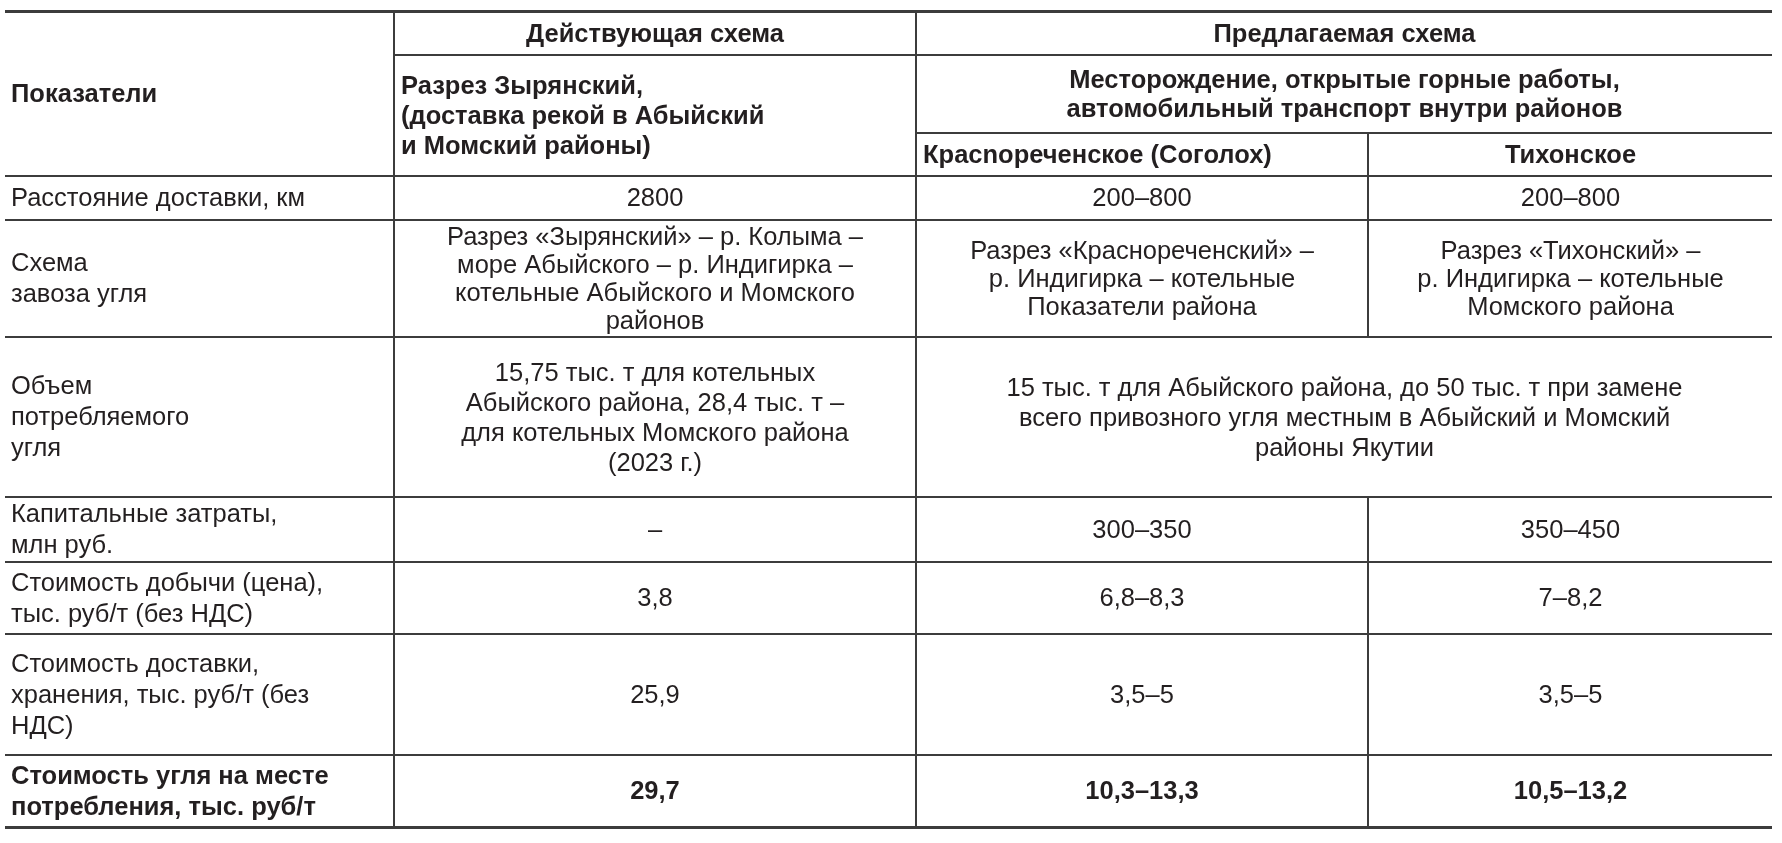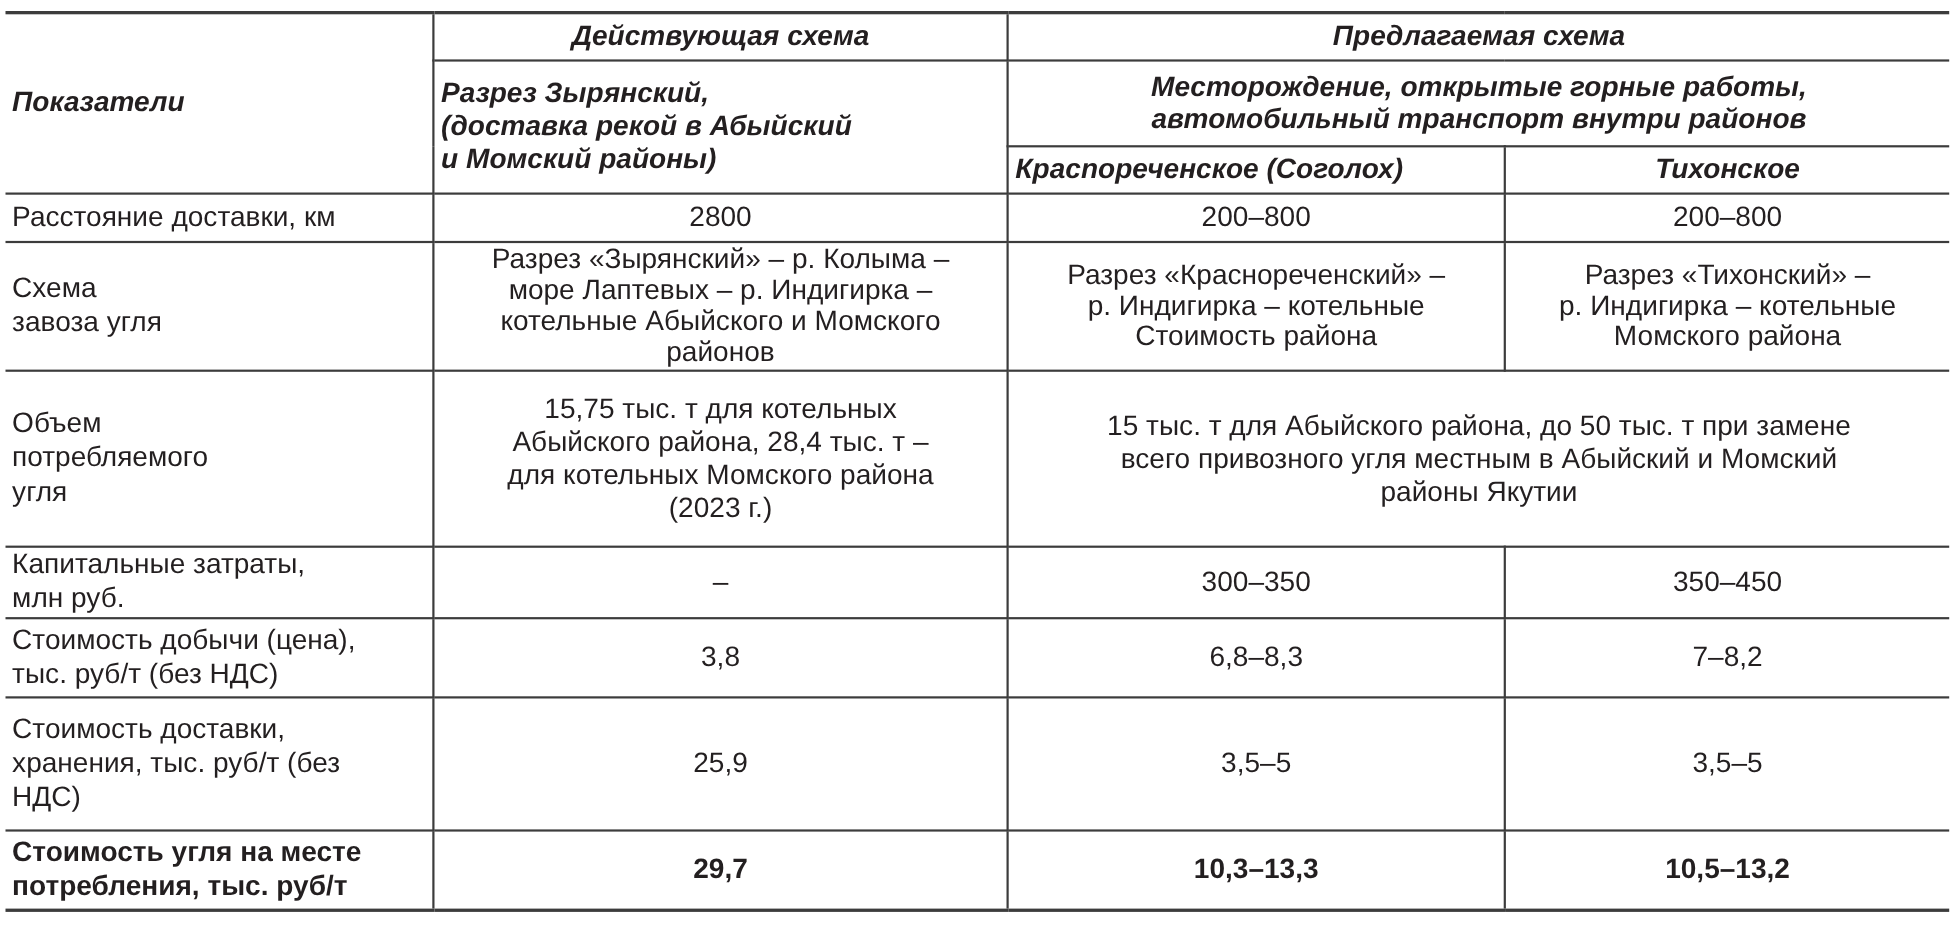--- a/index.html
+++ b/index.html
@@ -10,21 +10,21 @@
     width: 1767px; border-collapse: collapse; table-layout: fixed;
     font-size: 25.5px; line-height: 31px;
   }
   table.main td {
     border: 2px solid #3c3c3c; padding: 0 6px; text-align: center; vertical-align: middle;
   }
   table.main tr > td:first-child { border-left: none; text-align: left; padding-left: 6px; }
   table.main tr > td:last-child { border-right: none; }
   table.main tr.top td { border-top: 3px solid #3c3c3c; }
   table.main tr.bottom td { border-bottom: 3px solid #3c3c3c; }
-  .hdr { font-weight: bold; font-style: italic; }
+  .hdr { font-weight: bold; }
   .bold { font-weight: bold; margin-left: 25px; }
   .nowrap { white-space: nowrap; margin-left: 12px; }
 </style>
 </head>
 <body>
 
 <table class="main">
   <colgroup>
     <col style="width:389px">
     <col style="width:522px">
@@ -69,28 +69,28 @@
         </td>
   </tr>
 
   <tr style="height:117px">
     <td>
       <div>Схема</div>
       <div>завоза угля</div>
     </td>
     <td style="line-height:28px;">
       <div>Разрез «Зырянский» – р. Колыма –</div>
-      <div>море Лаптевых – р. Индигирка –</div>
+      <div>море Абыйского – р. Индигирка –</div>
       <div>котельные Абыйского и Момского</div>
       <div>районов</div>
     </td>
     <td style="line-height:28px;">
       <div>Разрез «Красноречeнский» –</div>
       <div>р. Индигирка – котельные</div>
-      <div>Стоимость района</div>
+      <div>Показатели района</div>
     </td>
     <td style="line-height:28px;">
       <div>Разрез «Тихонский» –</div>
       <div>р. Индигирка – котельные</div>
       <div>Момского  района</div>
     </td>
   </tr>
 
   <tr style="height:160px">
     <td>

